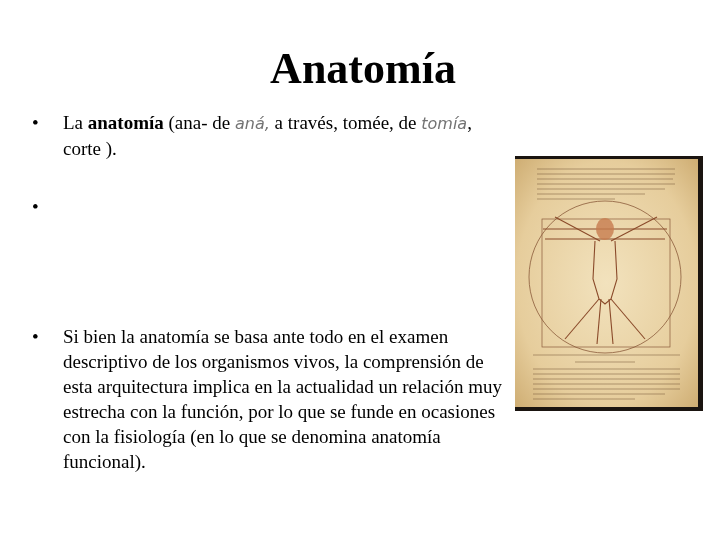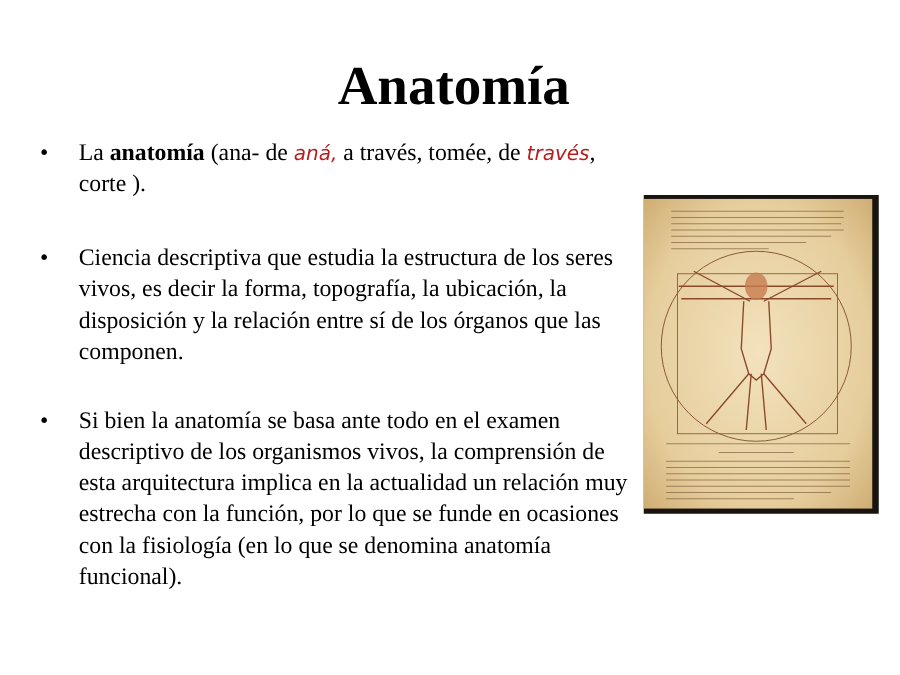--- a/index.html
+++ b/index.html
@@ -13,40 +13,39 @@
   }
   .bullets { position: absolute; left: 0; top: 110px; width: 510px; margin: 0; padding: 0; list-style: none; }
   .bullet {
     position: relative; padding-left: 63px; font-size: 19px; line-height: 25px; margin: 0;
   }
   .bullet .dot { position: absolute; left: 32px; top: 0; }
   .b1 { position: absolute; top: 0; }
   .b2 { position: absolute; top: 84px; }
   .b3 { position: absolute; top: 214px; }
   .b1, .b2, .b3 { width: 445px; }
-  .it { font-family: "DejaVu Sans", sans-serif; font-style: italic; font-size: 16px; color: #b91c1c; }
+  .it { font-family: "DejaVu Sans", sans-serif; font-style: italic; font-size: 16px; color: #737373; }
   .image-frame {
     position: absolute; left: 515px; top: 156px; width: 188px; height: 255px;
     background: #1a1410; box-sizing: border-box; padding: 3px 5px 4px 0;
   }
   .image-frame svg { display: block; width: 100%; height: 100%; }
 </style>
 </head>
 <body>
 
 <h1 class="title" style="margin:0;">Anatomía</h1>
 
 <div class="bullets">
   <div class="bullet b1">
     <span class="dot">•</span>
-    <span><span>La </span><b>anatomía</b><span> (ana- de </span><span class="it">aná,</span><span> a través, tomée, de </span><span class="it">través</span><span>, corte ).</span></span>
+    <span><span>La </span><b>anatomía</b><span> (ana- de </span><span class="it">aná,</span><span> a través, tomée, de </span><span class="it">tomía</span><span>, corte ).</span></span>
   </div>
   <div class="bullet b2">
     <span class="dot">•</span>
-    <span>Ciencia descriptiva que estudia la estructura de los seres vivos, es decir la forma, topografía, la ubicación, la disposición y la relación entre sí de los órganos que las componen.</span>
   </div>
   <div class="bullet b3">
     <span class="dot">•</span>
     <span>Si bien la anatomía se basa ante todo en el examen descriptivo de los organismos vivos, la comprensión de esta arquitectura implica en la actualidad un relación muy estrecha con la función, por lo que se funde en ocasiones con la fisiología (en lo que se denomina anatomía funcional).</span>
   </div>
 </div>
 
 <div class="image-frame">
   <svg viewBox="0 0 183 248" preserveAspectRatio="none">
     <defs>

